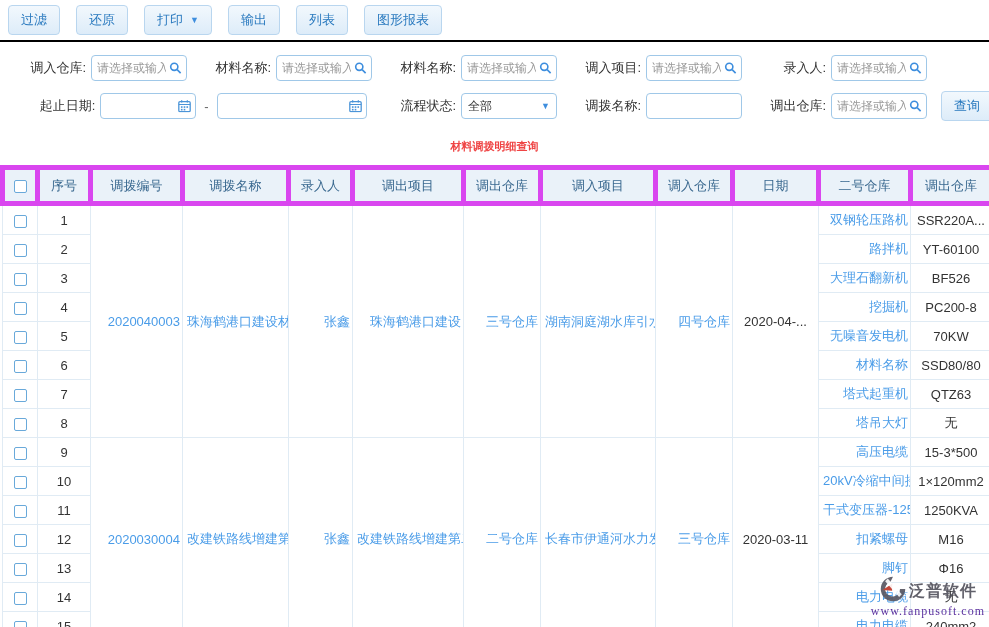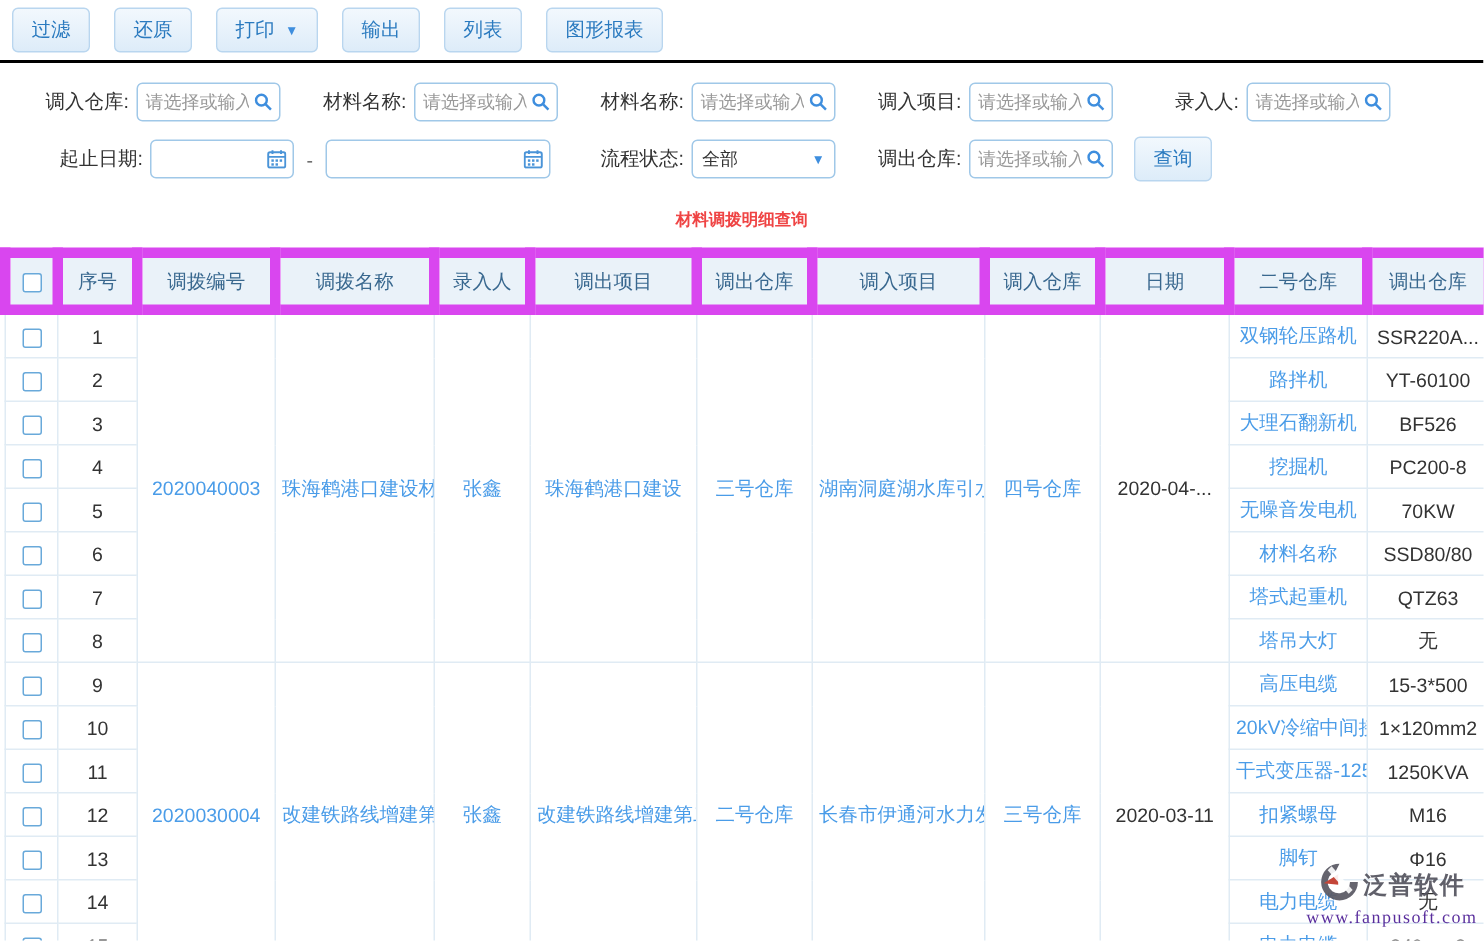--- a/index.html
+++ b/index.html
@@ -28,25 +28,25 @@
   .icon-right{position:absolute;right:4px;top:50%;transform:translateY(-50%);display:flex;}
   .date-wide{width:150px;}
   .dash{margin:0 8px;color:#666;font-size:13px;}
   .select-box{justify-content:space-between;padding:0 6px;font-size:12px;color:#333;cursor:pointer;}
   .query-btn{margin-left:10px;}
   
   .page-title{text-align:center;font-size:11px;font-weight:bold;color:#ef4444;padding:9px 0 11px;}
   
   table{border-collapse:collapse;table-layout:fixed;width:989px;font-size:13px;}
   th{background:#eaf2f9;color:#39688f;font-weight:normal;height:29px;
-    border:7px solid #d946ef;font-size:13px;overflow:hidden;white-space:nowrap;}
+    border:5px solid #d946ef;font-size:13px;overflow:hidden;white-space:nowrap;}
   td{height:28px;border:1px solid #e0ebf4;text-align:center;color:#333;
     overflow:hidden;white-space:nowrap;padding:0 2px;}
   table{border:1px solid #a5c9e4;}
-  td.link,span.link{color:#4a9ce8;}
+  td.link,span.link{color:#4a9ce8;text-align:right;}
   td.clip{text-align:left;padding-left:4px;}
   input[type="checkbox"]{appearance:none;-webkit-appearance:none;width:13px;height:13px;
     border:1px solid #69a9da;border-radius:2px;background:#fff;margin:0;vertical-align:middle;cursor:pointer;}
   
   .watermark{position:absolute;right:4px;bottom:8px;opacity:.93;pointer-events:none;text-align:center;z-index:5;}
   .wm-row{display:flex;align-items:center;justify-content:center;gap:2px;}
   .wm-text{font-size:16px;font-weight:bold;color:#55545f;letter-spacing:1px;}
   .wm-url{font-size:12px;color:#4c1d95;margin-top:-3px;letter-spacing:1px;font-family:"Liberation Serif",serif;}
 </style>
 </head>
@@ -159,20 +159,26 @@
               <rect x="7" y="11.5" width="2" height="2" fill="#4a94d8"></rect>
             </svg>
         </span>
       </span>
     </div>
     <div class="fgroup">
       <span class="flabel">流程状态:</span>
       <span class="finput select-box">
         <span>全部</span>
         <span class="caret">▼</span>
+      </span>
+    </div>
+    <div class="fgroup">
+      <span class="flabel">调拨名称:</span>
+      <span class="finput">
+        <input type="text" style="">
       </span>
     </div>
     <div class="fgroup">
       <span class="flabel">调出仓库:</span>
       <span class="finput">
         <input type="text" placeholder="请选择或输入" style="">
         <span class="icon-right">
           <svg width="13" height="13" viewBox="0 0 16 16">
               <circle cx="6.5" cy="6.5" r="4.4" fill="none" stroke="#3e8ede" stroke-width="2"></circle>
               <line x1="10" y1="10" x2="14.3" y2="14.3" stroke="#3e8ede" stroke-width="2"></line>

